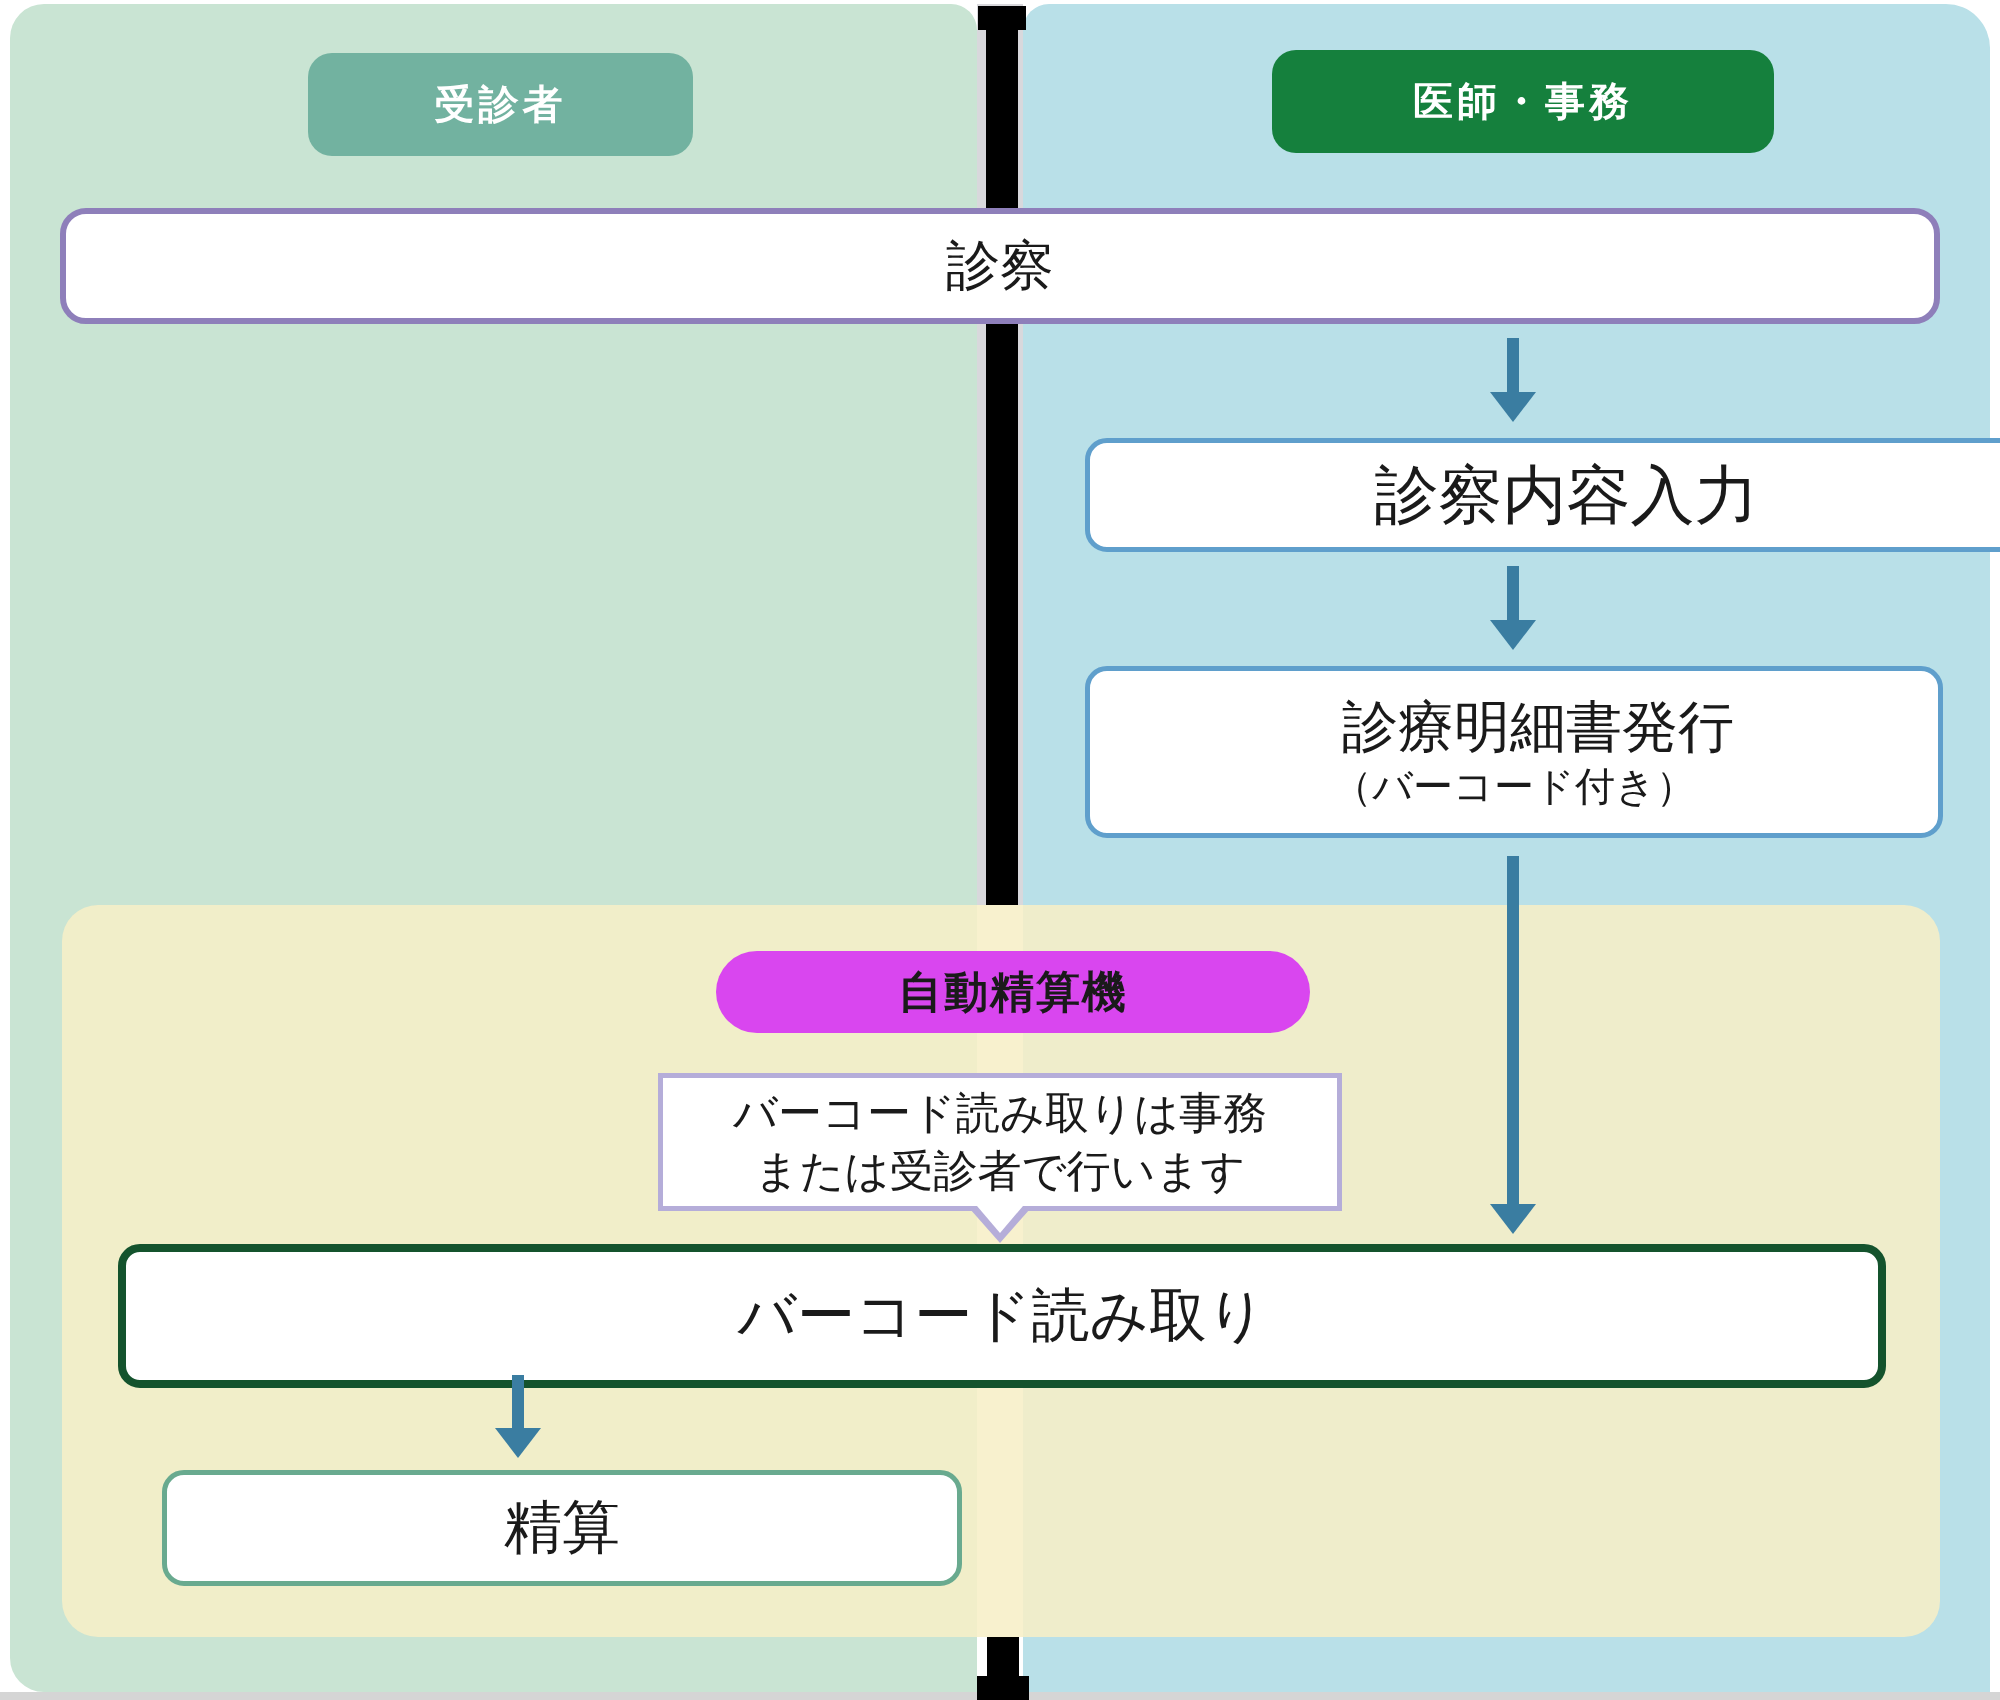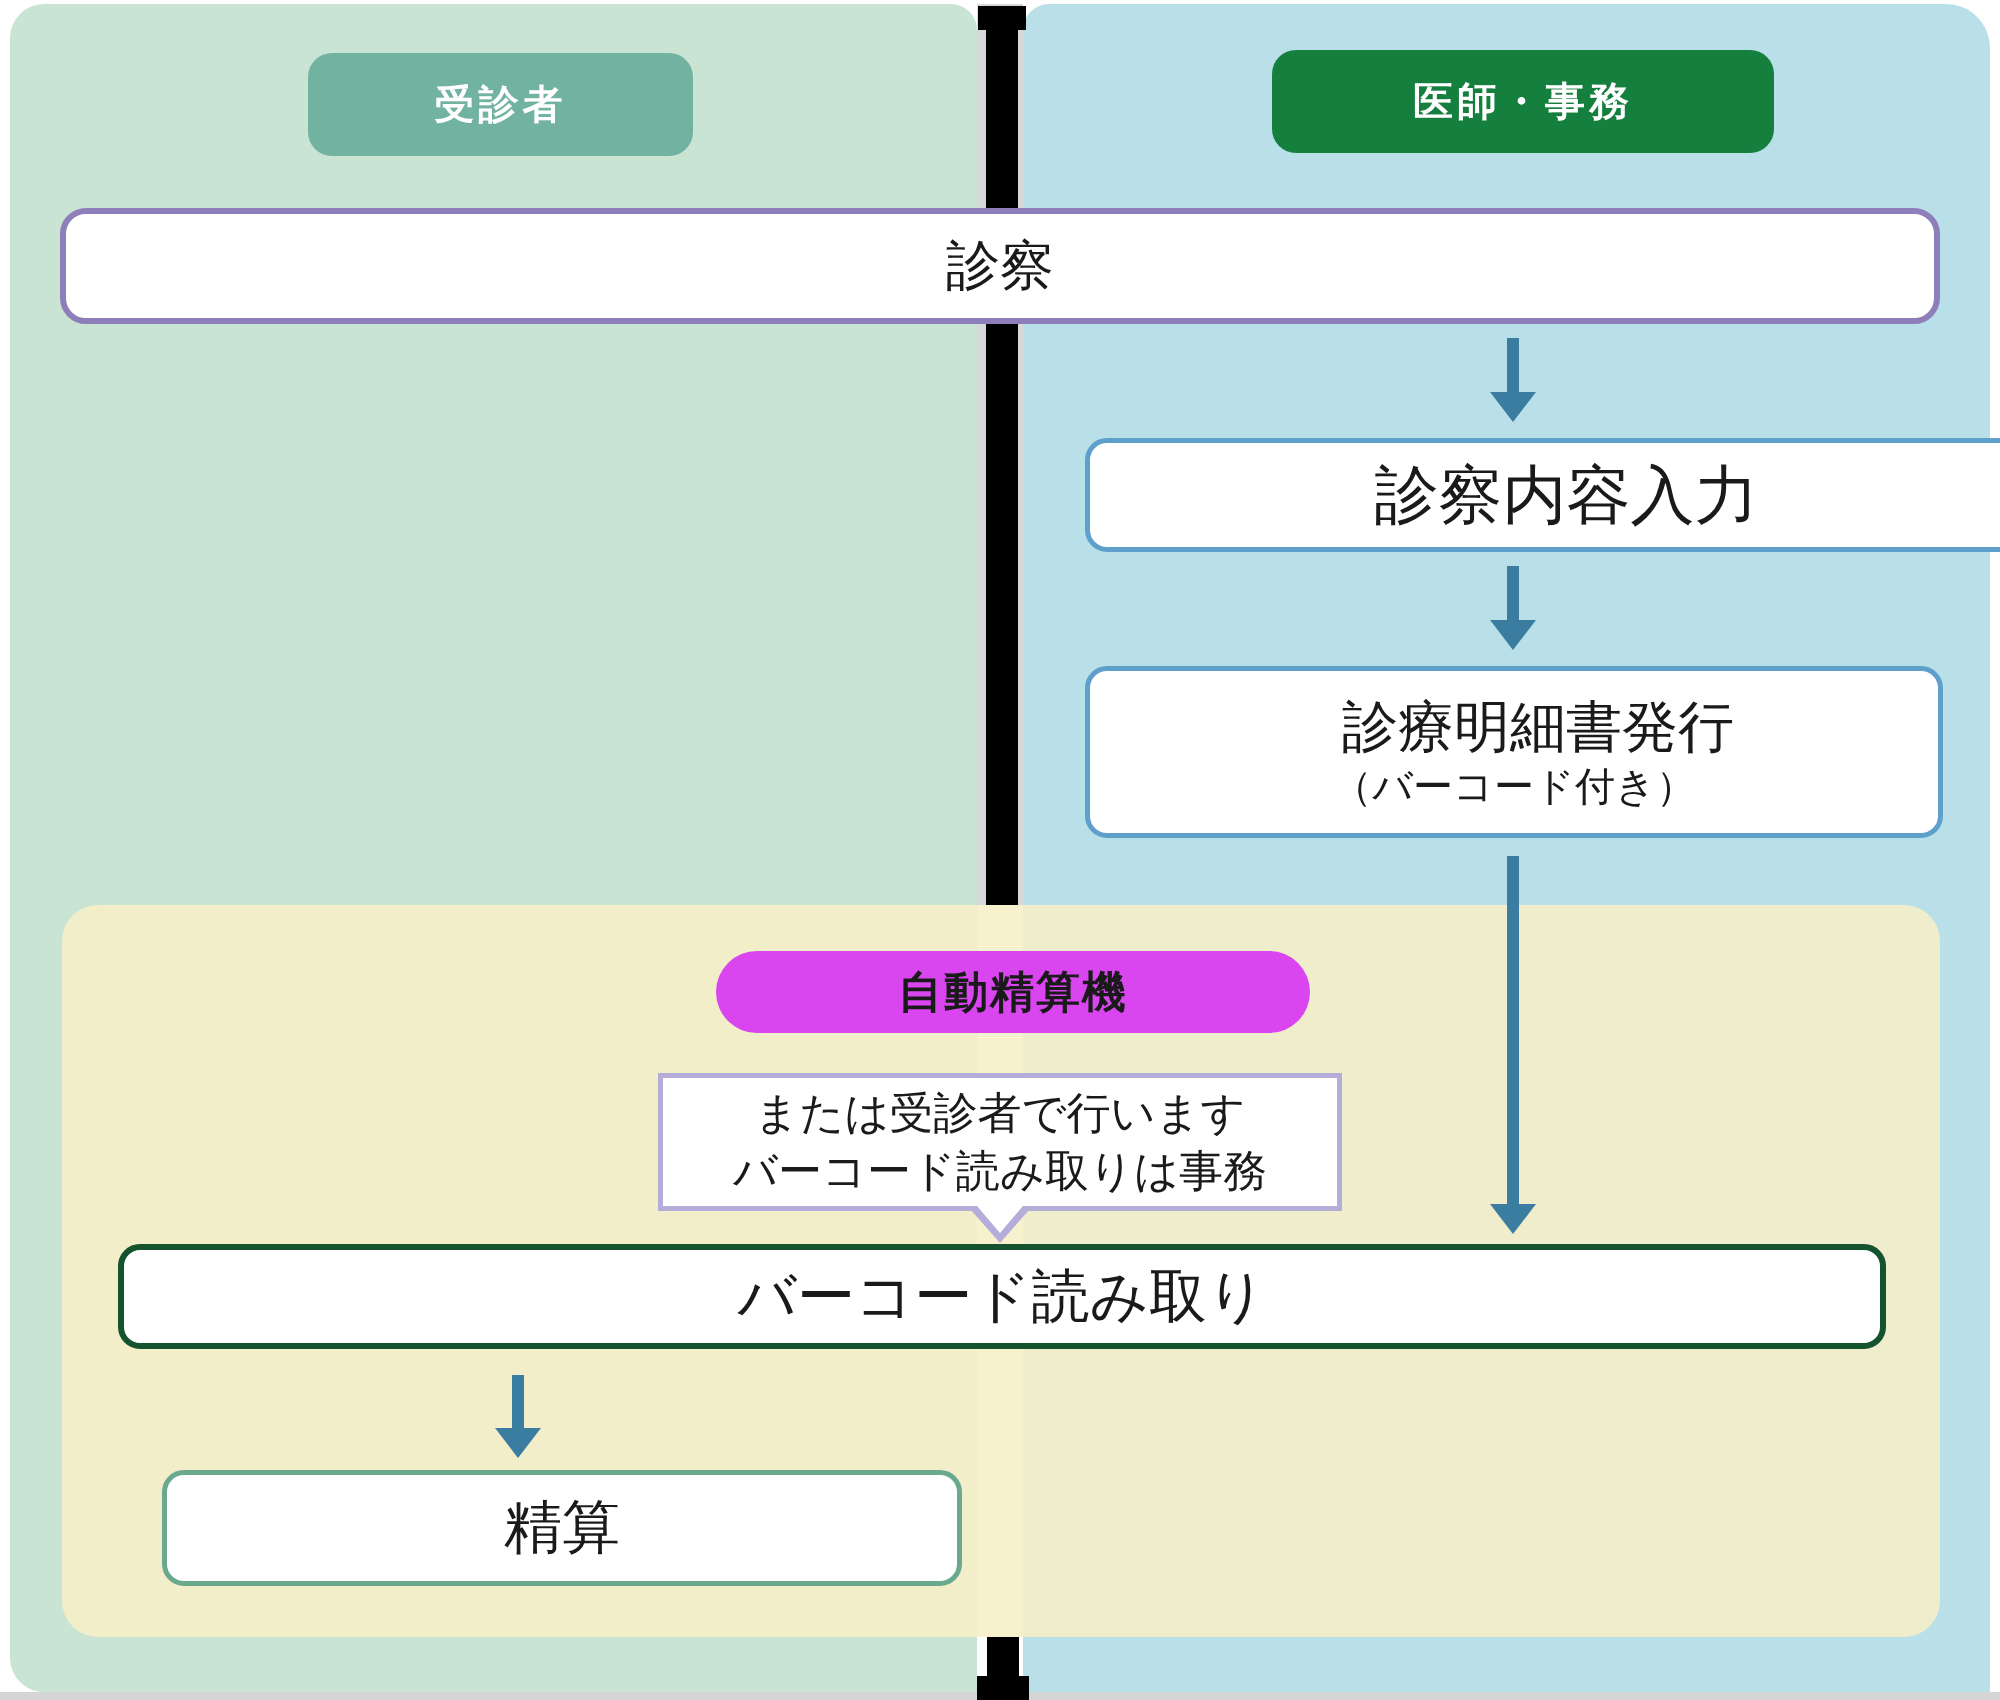--- a/index.html
+++ b/index.html
@@ -34,22 +34,22 @@
   
   .node{display:flex;align-items:center;justify-content:center;background:#fff;text-align:right;}
   .node-exam{left:60px;top:208px;width:1880px;height:116px;
     border:6px solid #8e7fba;border-radius:26px;font-size:54px;}
   .node-input{left:1085px;top:438px;width:963px;height:114px;
     border:5px solid #5f9fcc;border-radius:22px;font-size:64px;}
   .node-statement{left:1085px;top:666px;width:858px;height:172px;
     border:5px solid #5f9fcc;border-radius:22px;flex-direction:column;gap:6px;}
   .node-statement .l1{font-size:56px;line-height:1.1;margin-left:48px;}
   .node-statement .l2{font-size:40px;line-height:1.1;}
-  .node-barcode{left:118px;top:1244px;width:1768px;height:105px;
-    border:6px solid #14532d;border-radius:22px;font-size:58px;}
+  .node-barcode{left:118px;top:1244px;width:1768px;height:144px;
+    border:8px solid #14532d;border-radius:22px;font-size:58px;}
   .node-seisan{left:118px;top:1470px;width:800px;height:116px;
     border:5px solid #69aa8f;border-radius:22px;font-size:58px;margin-left:44px;}
 
   
   .machine-badge{left:716px;top:951px;width:594px;height:82px;background:#d946ef;
     border-radius:41px;display:flex;align-items:center;justify-content:center;
     font-size:44px;font-weight:700;letter-spacing:2px;}
 
   
   .bubble{left:658px;top:1073px;width:684px;height:138px;background:#fff;
@@ -122,22 +122,22 @@
   <div class="abs arrow arrow-long">
     <div class="shaft"></div>
     <div class="head"></div>
   </div>
 
   <div class="abs machine-badge">
     <span>自動精算機</span>
   </div>
 
   <div class="abs bubble">
+    <span>バーコード読み取りは事務</span>
     <span>または受診者で行います</span>
-    <span>バーコード読み取りは事務</span>
   </div>
   <div class="abs bubble-tail-outer"></div>
   <div class="abs bubble-tail-inner"></div>
 
   <div class="abs node node-barcode">
     <span>バーコード読み取り</span>
   </div>
 
   <div class="abs arrow arrow-3">
     <div class="shaft"></div>

